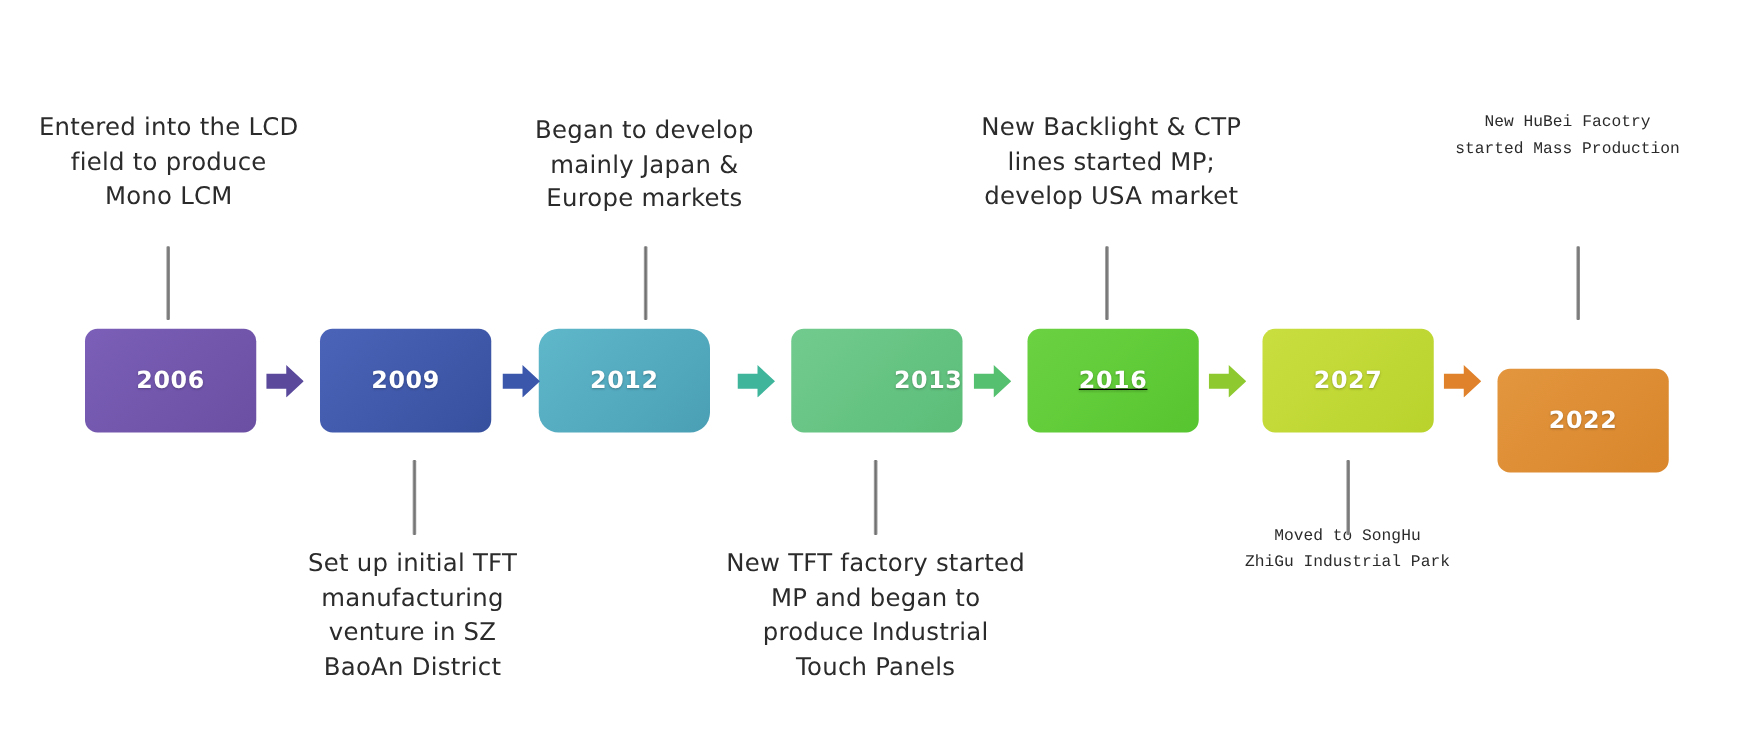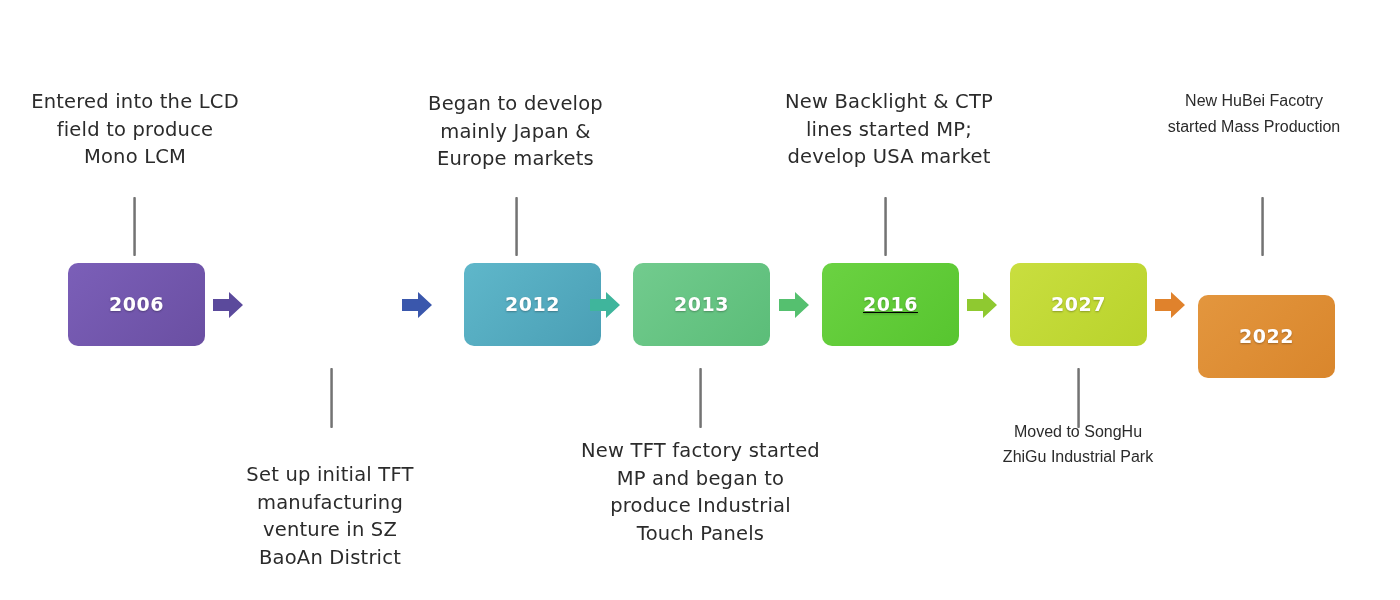--- a/index.html
+++ b/index.html
@@ -59,23 +59,23 @@
   .note{
     position:absolute;
     text-align:center;
     color:#2b2b2b;
     font-size:19.5px;
     line-height:1.42;
     letter-spacing:0.2px;
     white-space:pre-line;
   }
   .note.alt{
-    font-family:Liberation Sans, sans-serif;
+    font-family:Liberation Mono, monospace;
     letter-spacing:0;
-    font-size:16px;
+    font-size:13px;
   }
 </style>
 </head>
 <body>
 
 <div id="canvas">
 
   <div class="note" style="left:10px;top:88px;width:250px;">Entered into the LCD
 field to produce
 Mono LCM</div>
@@ -84,21 +84,21 @@
 lines  started  MP;
 develop  USA  market</div>
 
   <div class="note" style="left:398px;top:90px;width:235px;">Began  to  develop
 mainly Japan &amp;
 Europe  markets</div>
 
   <div class="note alt" style="left:1118px;top:88px;width:272px;line-height:1.6;">New HuBei Facotry
 started Mass Production</div>
 
-  <div class="note" style="left:205px;top:437px;width:250px;margin-top:24px;">Set up initial TFT
+  <div class="note" style="left:205px;top:437px;width:250px;">Set up initial TFT
 manufacturing
 venture  in  SZ
 BaoAn  District</div>
 
   <div class="note" style="left:548px;top:437px;width:305px;">New  TFT  factory  started
 MP  and  began  to
 produce    Industrial
 Touch  Panels</div>
 
   <div class="note alt" style="left:948px;top:419px;width:260px;line-height:1.58;">Moved  to  SongHu
@@ -110,26 +110,29 @@
   <div class="stem" style="left:1261px;top:197px;height:59px;"></div>
 
   <div class="stem" style="left:330px;top:368px;height:60px;"></div>
   <div class="stem" style="left:699px;top:368px;height:60px;"></div>
   <div class="stem" style="left:1077px;top:368px;height:60px;"></div>
 
   <div class="year-box" style="left:68px;background:linear-gradient(135deg,#7b5fb8 0%,#6a4fa2 100%);">
     <span class="year-label">2006</span>
   </div>
 
+  <div class="year-box" style="left:256px;background:linear-gradient(135deg,#4b64b8 0%,#37509e 100%);">
+    <span class="year-label">2009</span>
+  </div>
 
-  <div class="year-box" style="left:464px;background:linear-gradient(135deg,#5fb7ca 0%,#4a9fb5 100%);">
+  <div class="year-box" style="left:431px;background:linear-gradient(135deg,#5fb7ca 0%,#4a9fb5 100%);border-radius:16px;">
     <span class="year-label">2012</span>
   </div>
 
-  <div class="year-box" style="left:633px;background:linear-gradient(135deg,#72cb8e 0%,#5bbd78 100%);">
+  <div class="year-box" style="left:633px;background:linear-gradient(135deg,#72cb8e 0%,#5bbd78 100%);justify-content:flex-end;">
     <span class="year-label">2013</span>
   </div>
 
   <div class="year-box" style="left:822px;background:linear-gradient(135deg,#6bd242 0%,#57c52f 100%);text-decoration:underline;">
     <span class="year-label">2016</span>
   </div>
 
   <div class="year-box" style="left:1010px;background:linear-gradient(135deg,#c9de3f 0%,#b9d32c 100%);">
     <span class="year-label">2027</span>
   </div>

